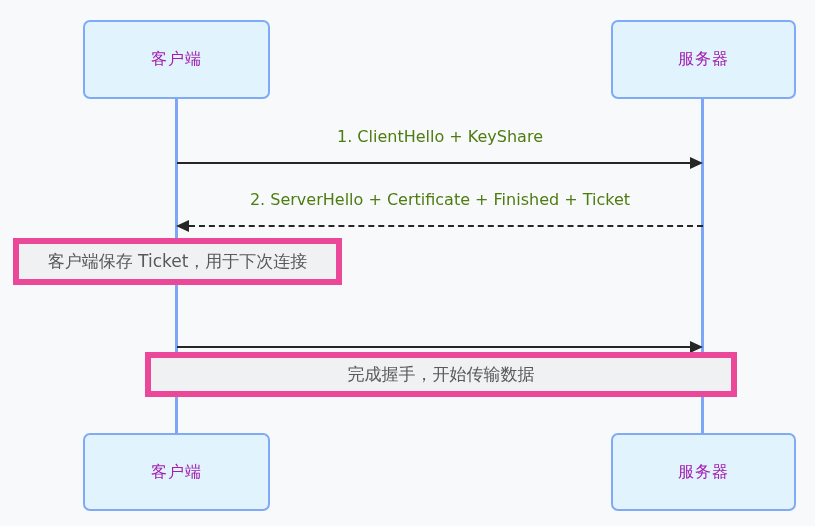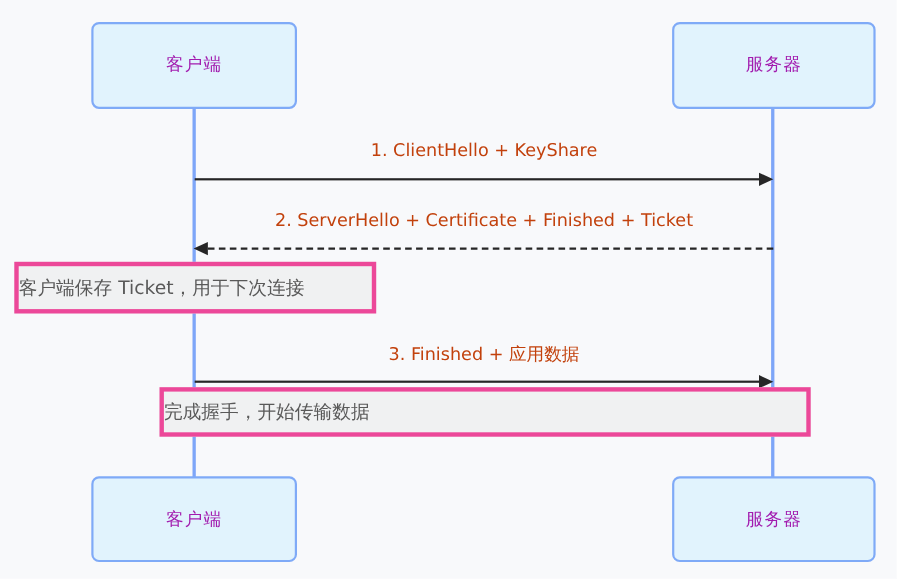--- a/index.html
+++ b/index.html
@@ -48,21 +48,21 @@
   .actor.left   { left: 83px;  width: 187px; }
   .actor.right  { left: 611px; width: 185px; }
 
   
   .msg-label {
     position: absolute;
     left: 177px;
     width: 526px;
     text-align: center;
     font-size: 16px;
-    color: #c2410c;
+    color: #4d7c0f;
     z-index: 2;
   }
   .msg-label.m1 { top: 127px; }
   .msg-label.m2 { top: 190px; }
   .msg-label.m3 { top: 312px; }
 
   
   .msg-line {
     position: absolute;
     height: 0;
@@ -86,25 +86,25 @@
   .arrowhead.to-right { border-left: 13px solid #262626; }
   .arrowhead.to-left  { border-right: 13px solid #262626; }
   .arrowhead.a1 { left: 690px; top: 157px; }
   .arrowhead.a2 { left: 176px; top: 220px; }
   .arrowhead.a3 { left: 690px; top: 341px; }
 
   
   .note {
     position: absolute;
     background: #f0f1f2;
-    border: 4px solid #ec4899;
+    border: 6px solid #ec4899;
     box-sizing: border-box;
     display: flex;
     align-items: center;
-    justify-content: flex-start;
+    justify-content: center;
     font-size: 17px;
     color: #595959;
     z-index: 3;
   }
   .note.n1 { left: 13px;  top: 238px; width: 329px; height: 47px; }
   .note.n2 { left: 145px; top: 352px; width: 592px; height: 45px; }
 </style>
 </head>
 <body>
 
@@ -125,21 +125,20 @@
   <div class="arrowhead to-right a1"></div>
 
   <div class="msg-label m2">2. ServerHello + Certificate + Finished + Ticket</div>
   <div class="msg-line dashed m2"></div>
   <div class="arrowhead to-left a2"></div>
 
   <div class="note n1">
     <span>客户端保存 Ticket，用于下次连接</span>
   </div>
 
-  <div class="msg-label m3">3. Finished + 应用数据</div>
   <div class="msg-line solid m3"></div>
   <div class="arrowhead to-right a3"></div>
 
   <div class="note n2">
     <span>完成握手，开始传输数据</span>
   </div>
 
   <div class="actor bottom left">
     <span>客户端</span>
   </div>

